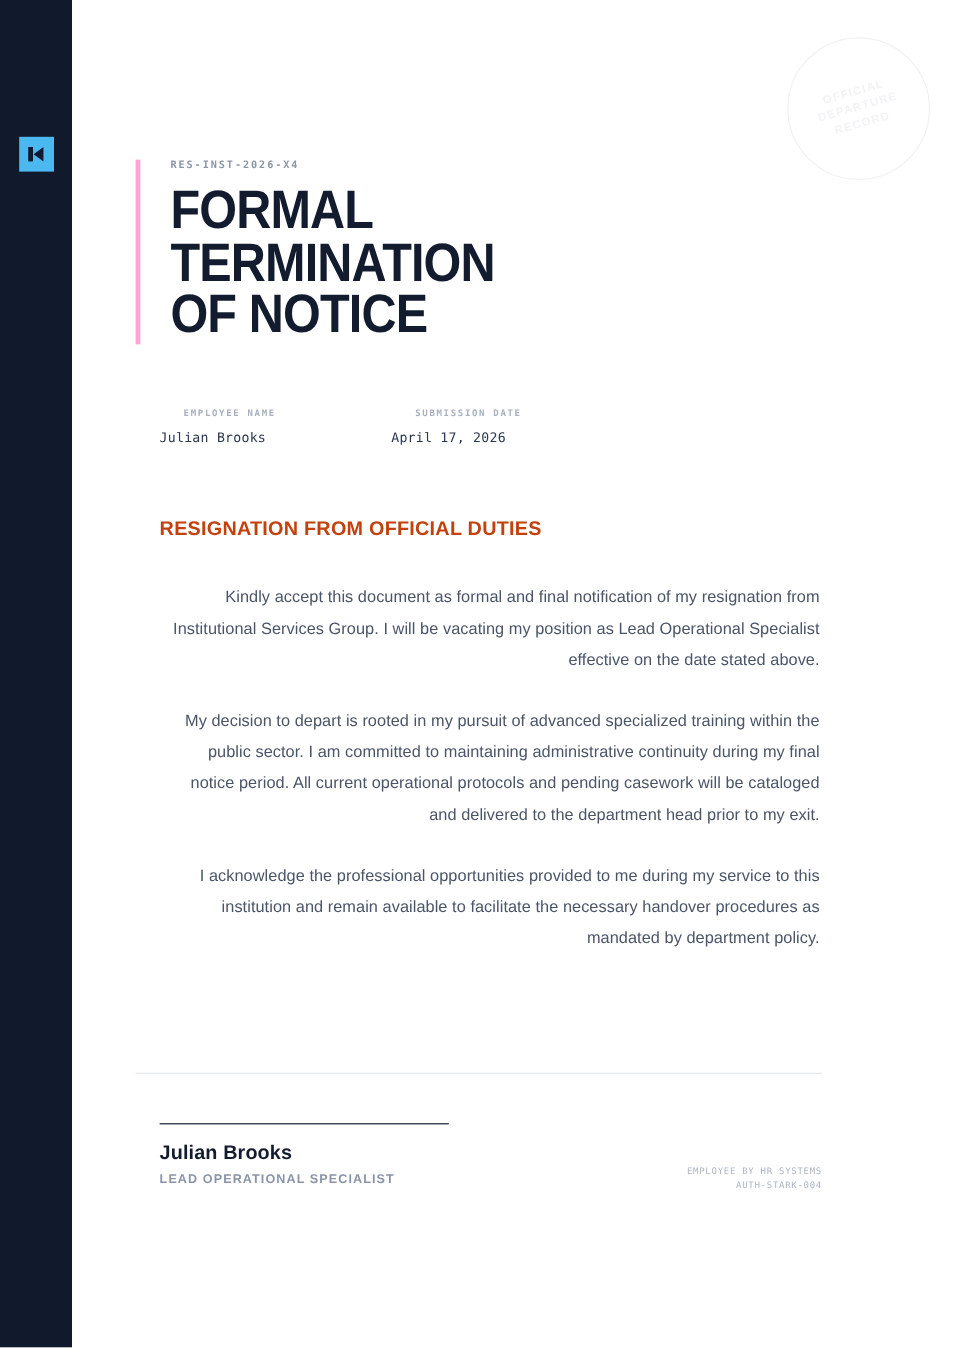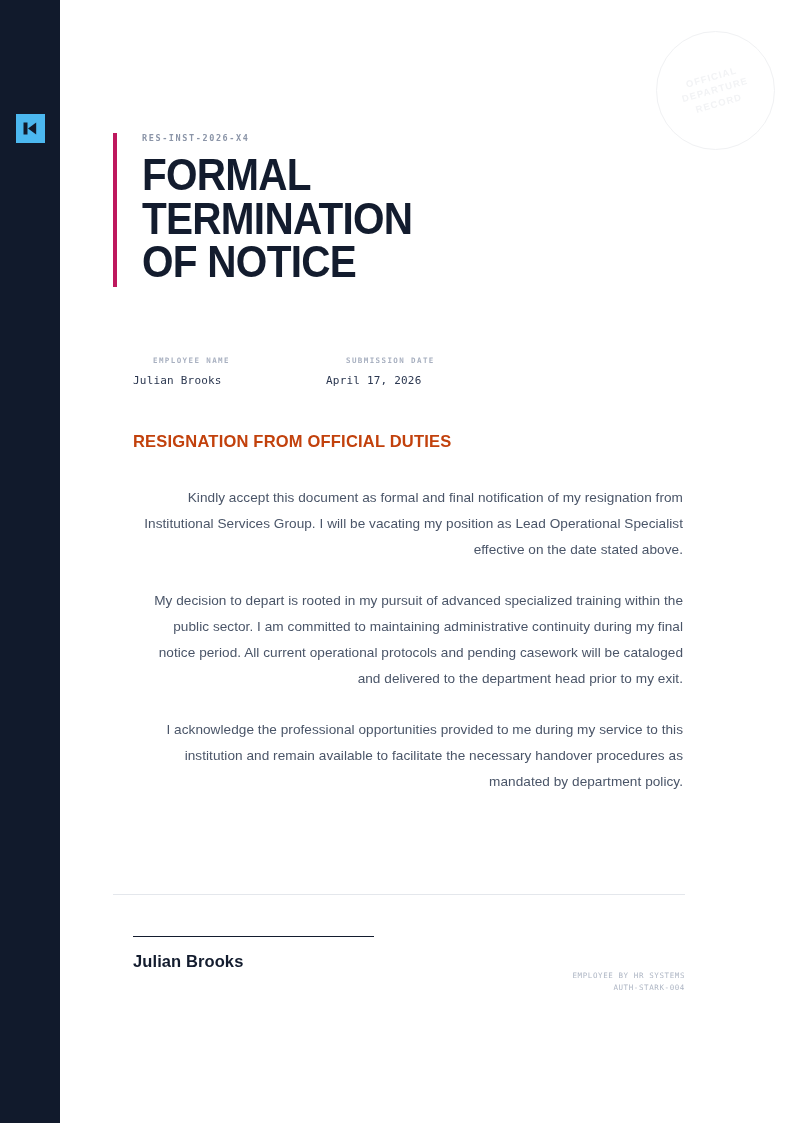--- a/index.html
+++ b/index.html
@@ -71,21 +71,21 @@
     text-transform: uppercase;
   }
 
   
   .title-block {
     position: absolute;
     left: 53px;
     top: 133px;
     width: 600px;
     padding-left: 25px;
-    border-left: 4px solid #be185d;
+    border-left: 4px solid #f9a8d4;
     box-sizing: border-box;
     min-height: 154px;
   }
   .doc-ref {
     font-family: "DejaVu Sans Mono", monospace;
     font-size: 8.5px;
     font-weight: bold;
     letter-spacing: 1.6px;
     color: #8b95a8;
     margin: 0 0 10px 0;
@@ -112,21 +112,21 @@
     display: flex;
   }
   .meta-col { width: 193px; }
   .meta-label {
     font-family: "DejaVu Sans Mono", monospace;
     font-size: 7.5px;
     font-weight: bold;
     letter-spacing: 1.4px;
     color: #a8b0c0;
     text-transform: uppercase;
-    margin: 16px 0 9px 0;
+    margin: 0 0 9px 0;
     padding-left: 20px;
   }
   .meta-value {
     font-family: "DejaVu Sans Mono", monospace;
     font-size: 11px;
     color: #2b3750;
     margin: 0;
     letter-spacing: 0.2px;
   }
 
@@ -258,19 +258,20 @@
     <h2 class="section-heading">RESIGNATION FROM OFFICIAL DUTIES</h2>
     <p class="body-para">Kindly accept this document as formal and final notification of my resignation from Institutional Services Group. I will be vacating my position as Lead Operational Specialist effective on the date stated above.</p>
     <p class="body-para">My decision to depart is rooted in my pursuit of advanced specialized training within the public sector. I am committed to maintaining administrative continuity during my final notice period. All current operational protocols and pending casework will be cataloged and delivered to the department head prior to my exit.</p>
     <p class="body-para">I acknowledge the professional opportunities provided to me during my service to this institution and remain available to facilitate the necessary handover procedures as mandated by department policy.</p>
   </div>
 
   <div class="divider"></div>
   <div class="sign-line"></div>
   <div class="sign-block">
     <p class="sign-name">Julian Brooks</p>
+    <p class="sign-role">LEAD OPERATIONAL SPECIALIST</p>
   </div>
   <div class="verify-block">
     <p>EMPLOYEE BY HR SYSTEMS</p>
     <p>AUTH-STARK-004</p>
   </div>
 
 </div>
 
 </body></html>

